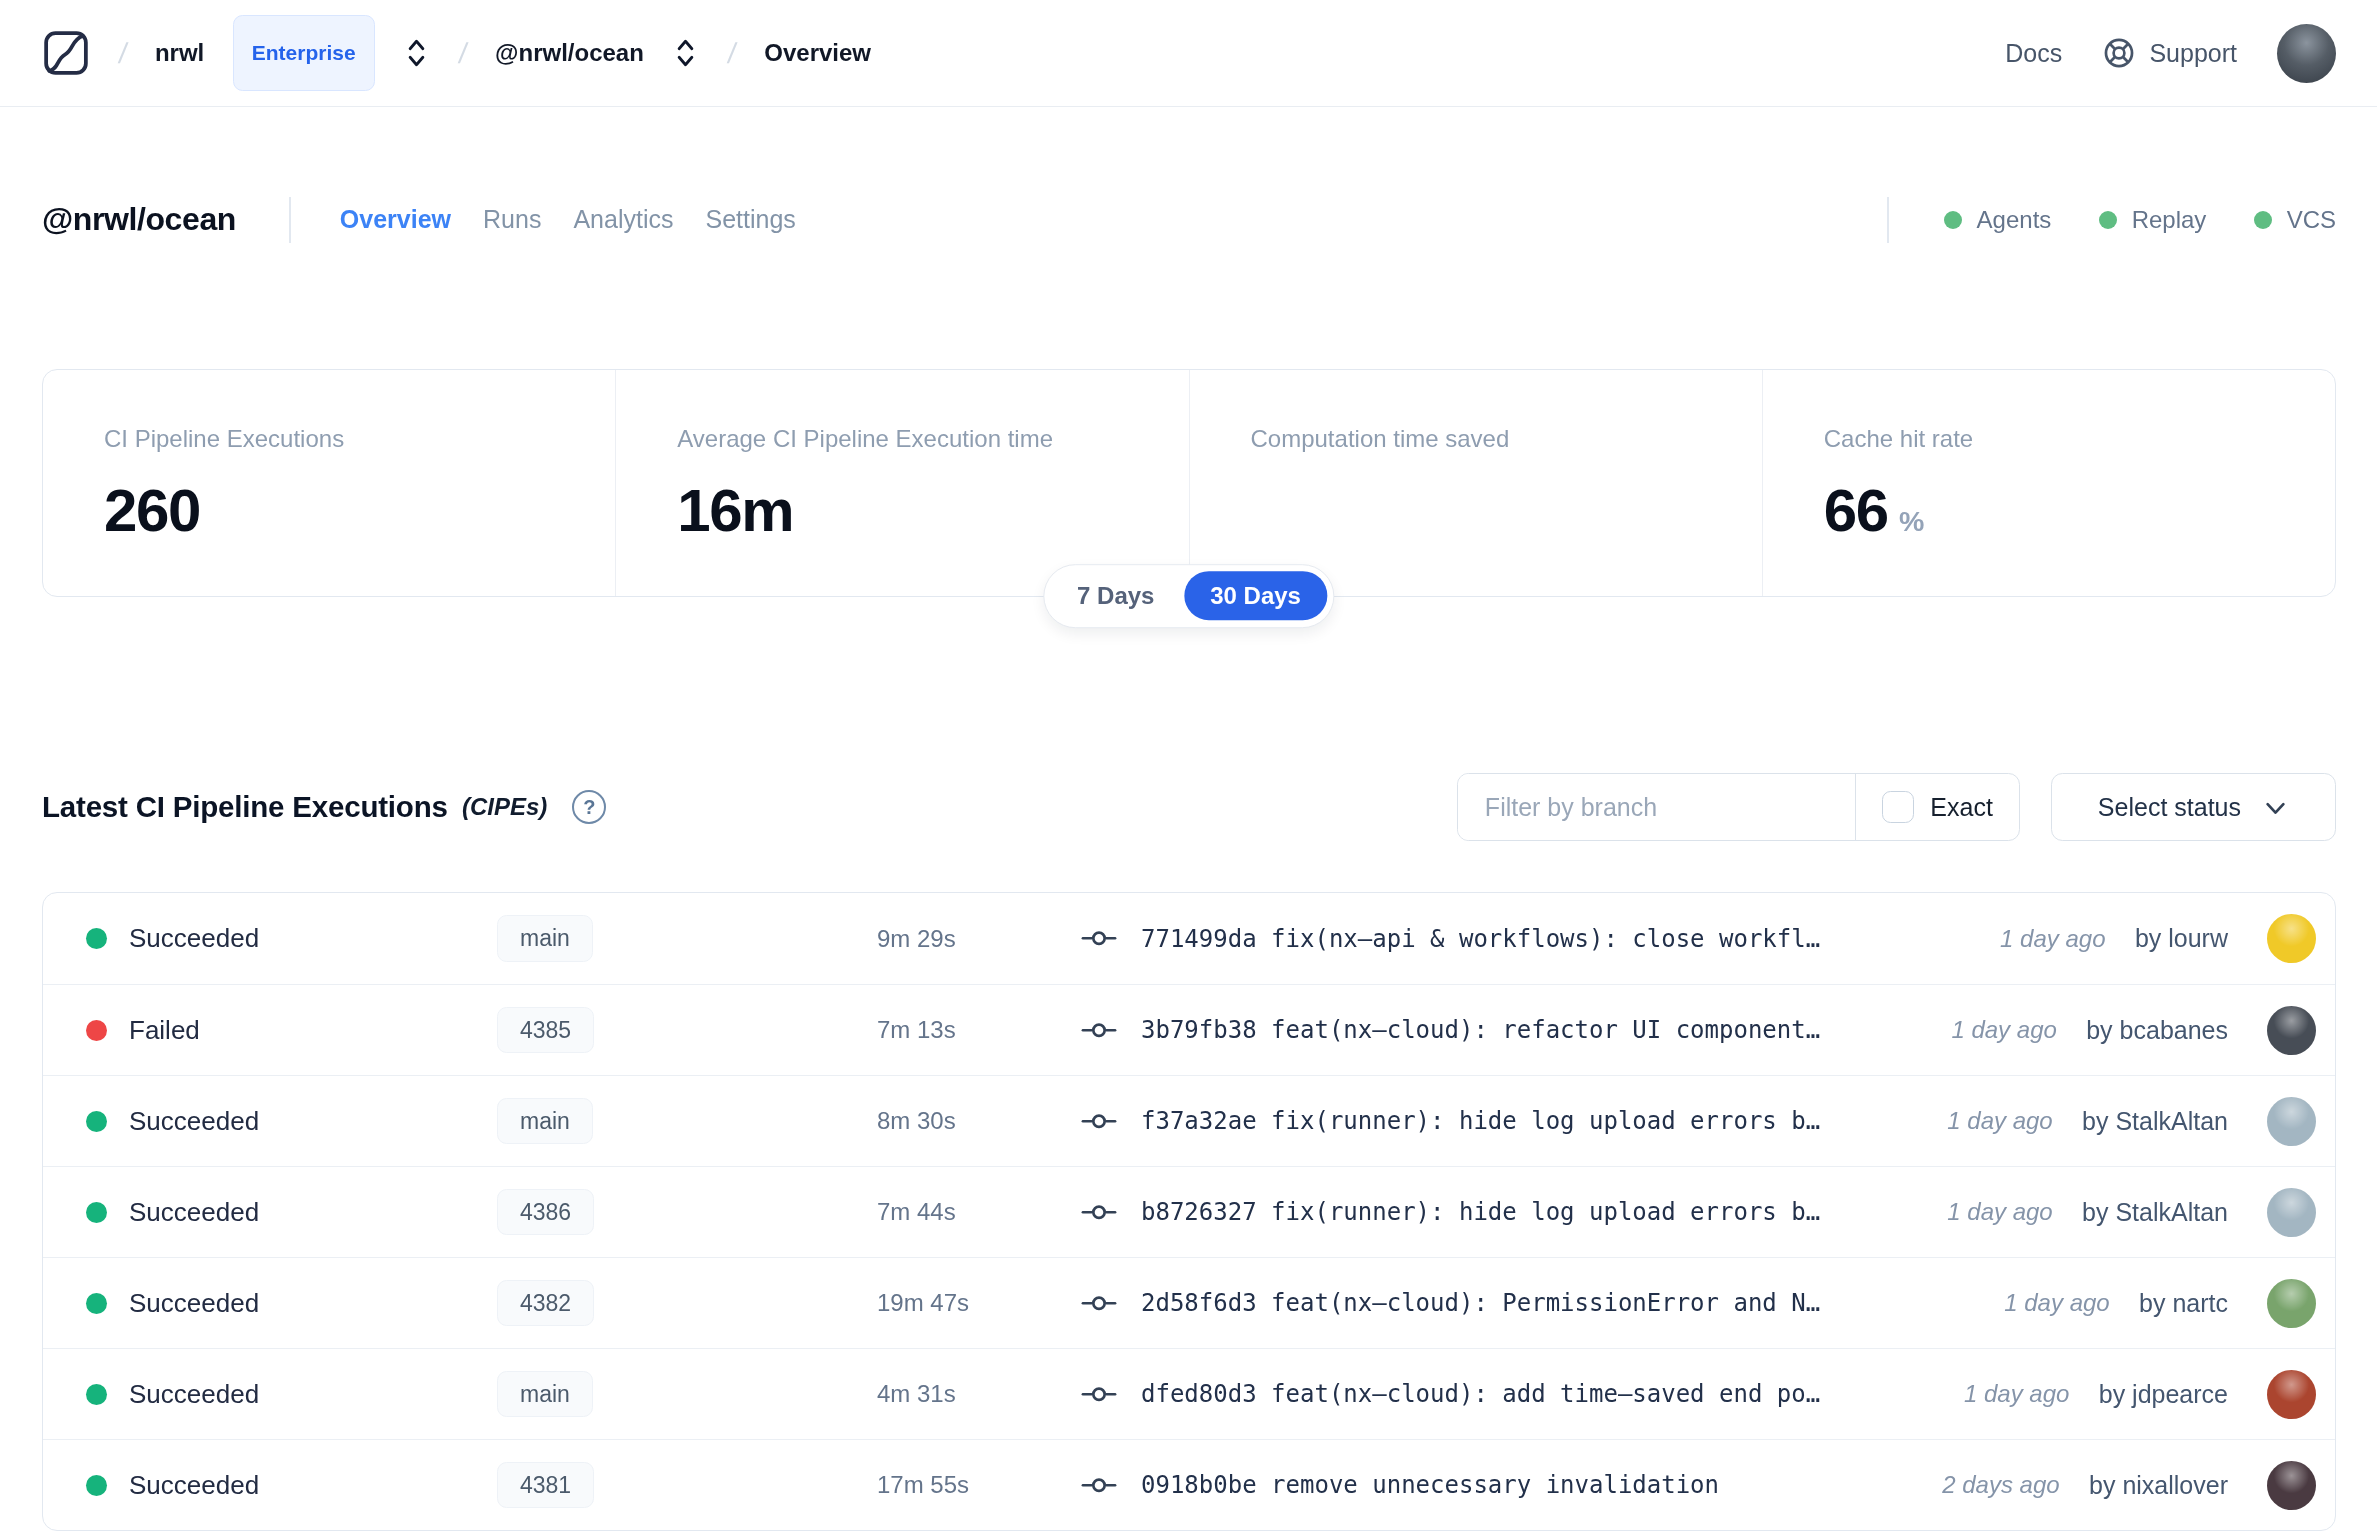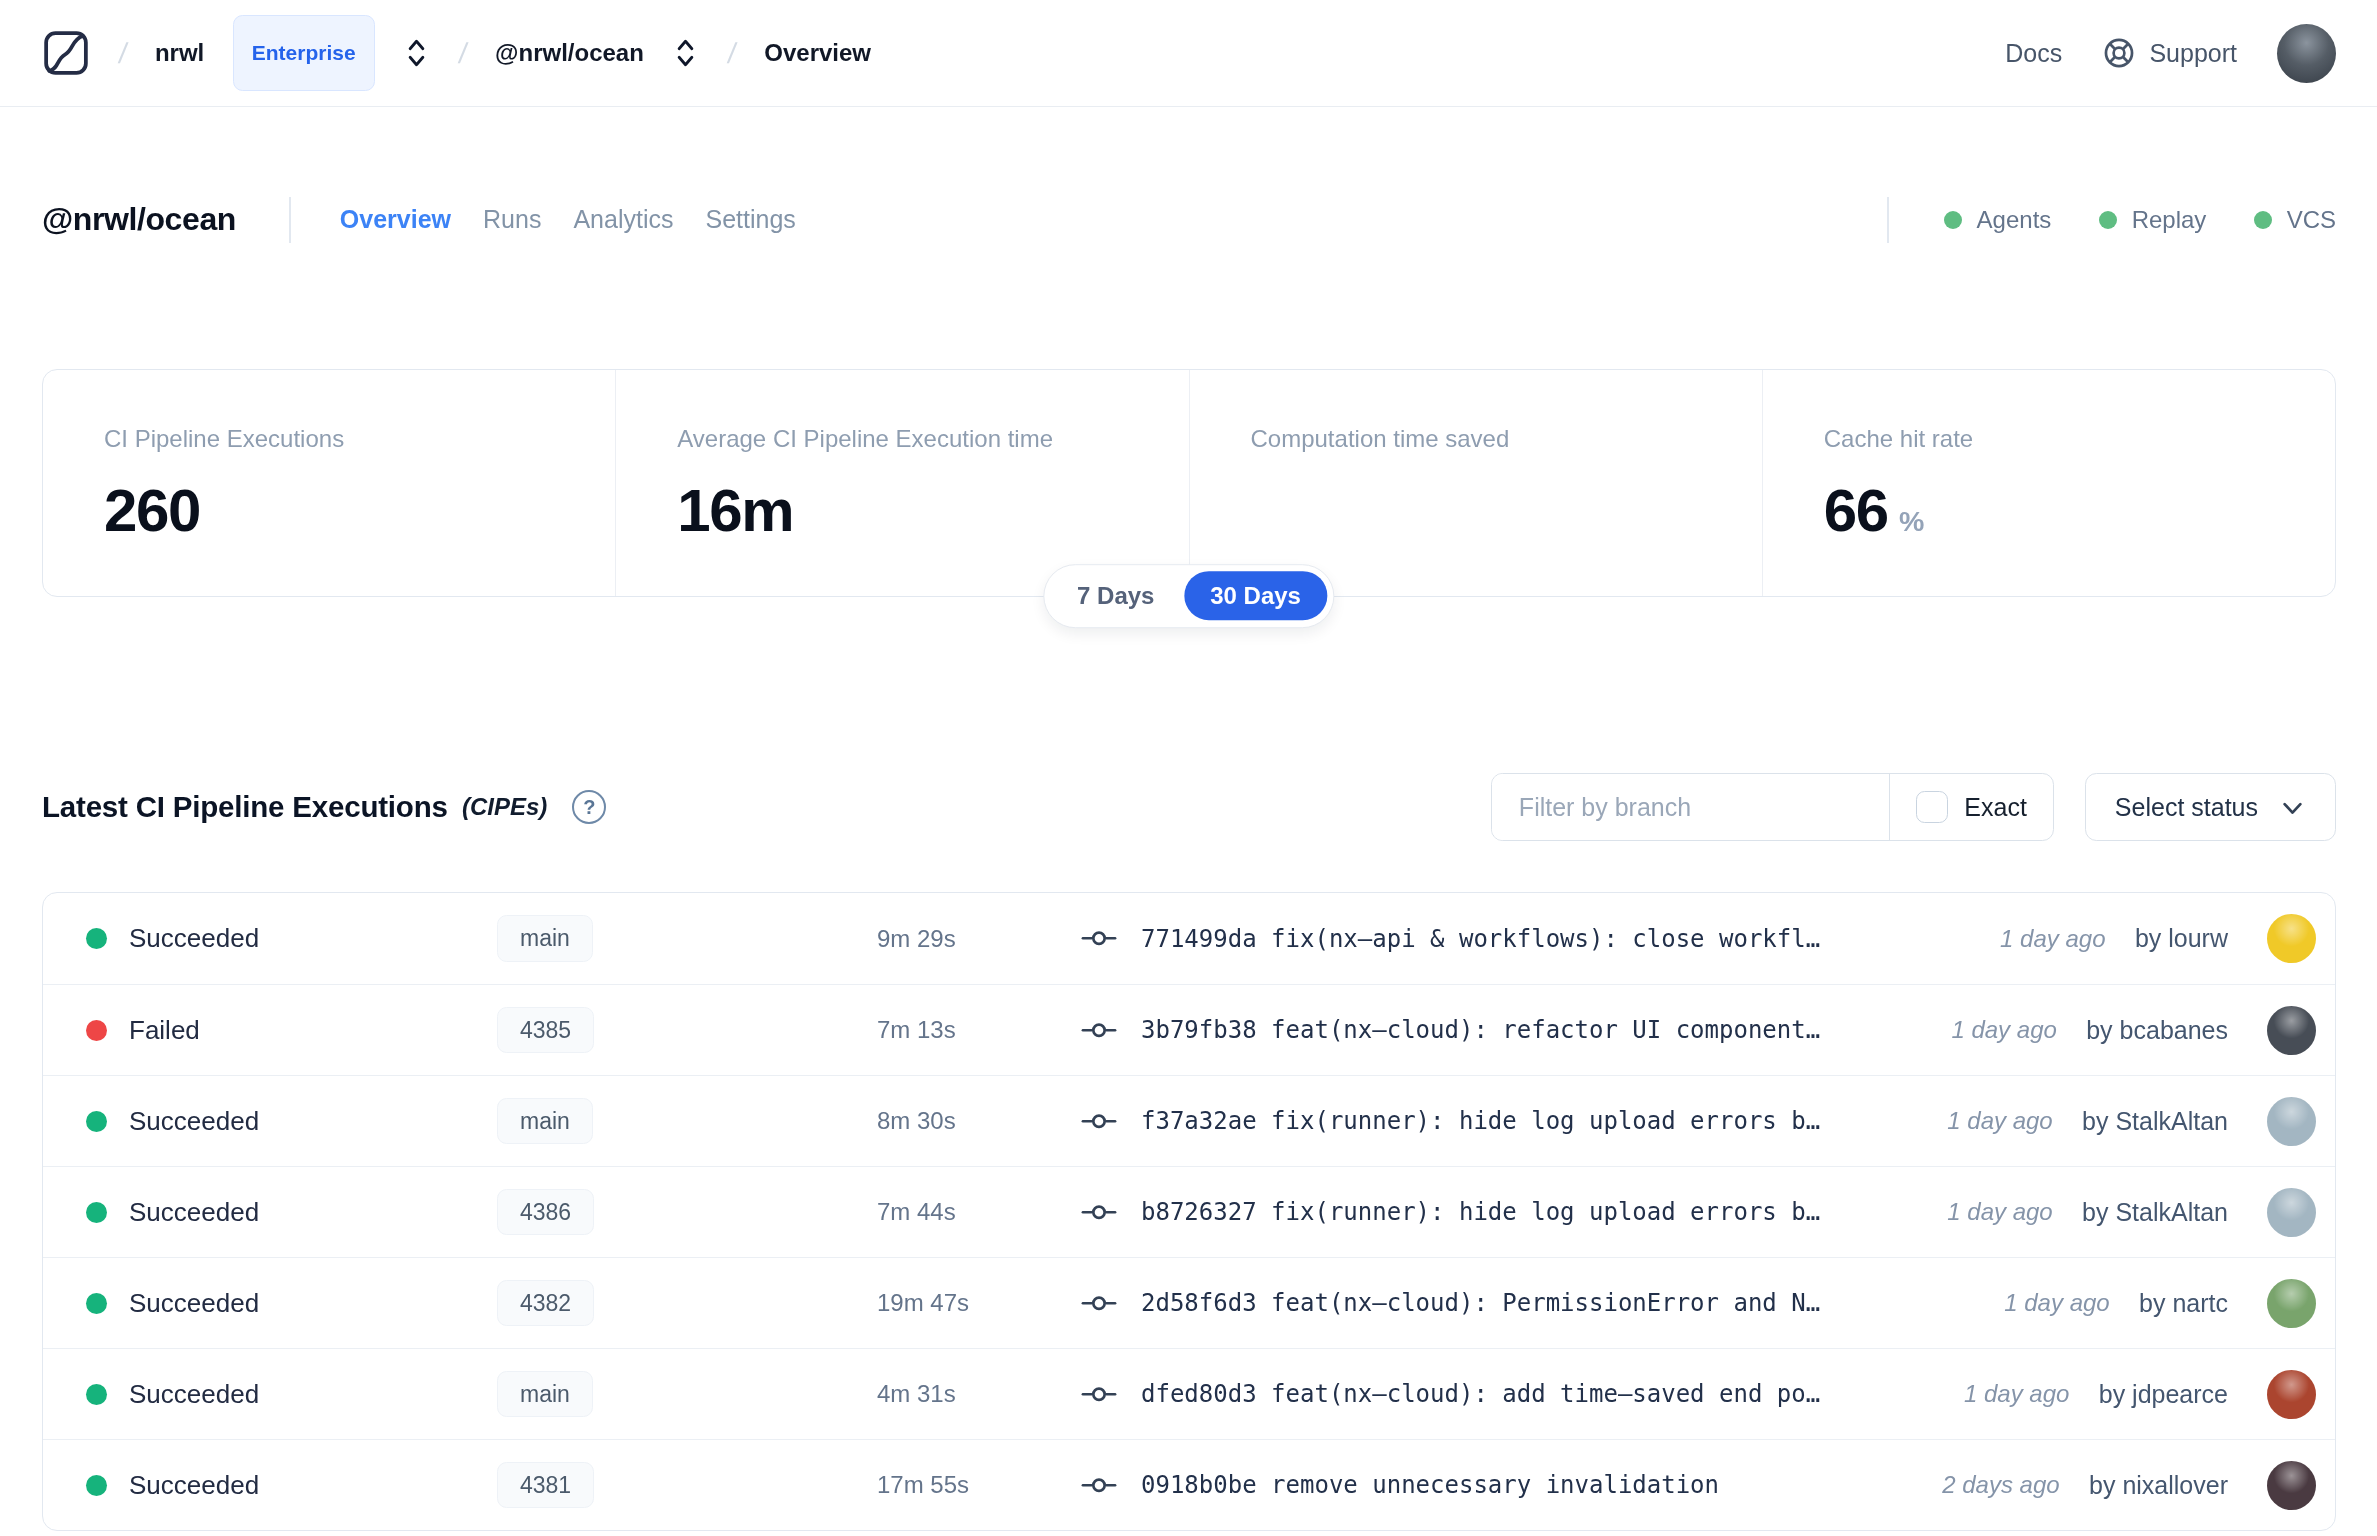--- a/index.html
+++ b/index.html
@@ -80,21 +80,21 @@
   }
   .filter-box input {
     border:none; outline:none; flex:1; font-size:25px; padding:0 27px;
     font-family:"Liberation Sans", sans-serif; color:#0f172a; min-width:0;
   }
   .filter-box input::placeholder { color:#9aa7b8; }
   .exact-wrap { display:flex; align-items:center; gap:16px; padding:0 26px; border-left:1.9px solid #dbe2ea; }
   .checkbox { width:32px; height:32px; border:1.9px solid #c9d4e0; border-radius:8.6px; background:#fff; cursor:pointer; }
   .exact-label { font-size:25px; font-weight:500; color:#16202e; }
   .select-status {
-    height:68px; display:flex; align-items:center; gap:21px; padding:0 29px;
+    height:68px; display:flex; align-items:center; gap:21px; padding:0 46px;
     border:1.9px solid #dbe2ea; border-radius:11.4px; background:#fff;
     font-size:25px; font-weight:500; color:#223147; cursor:pointer;
   }
 
   
   .table-card {
     margin:51px 42px 0; border:1.9px solid #e2e8f0; border-radius:15px;
     background:#fff; overflow:hidden;
   }
   .row { display:flex; align-items:center; height:91px; padding:0 19px 0 43px; cursor:pointer; }

